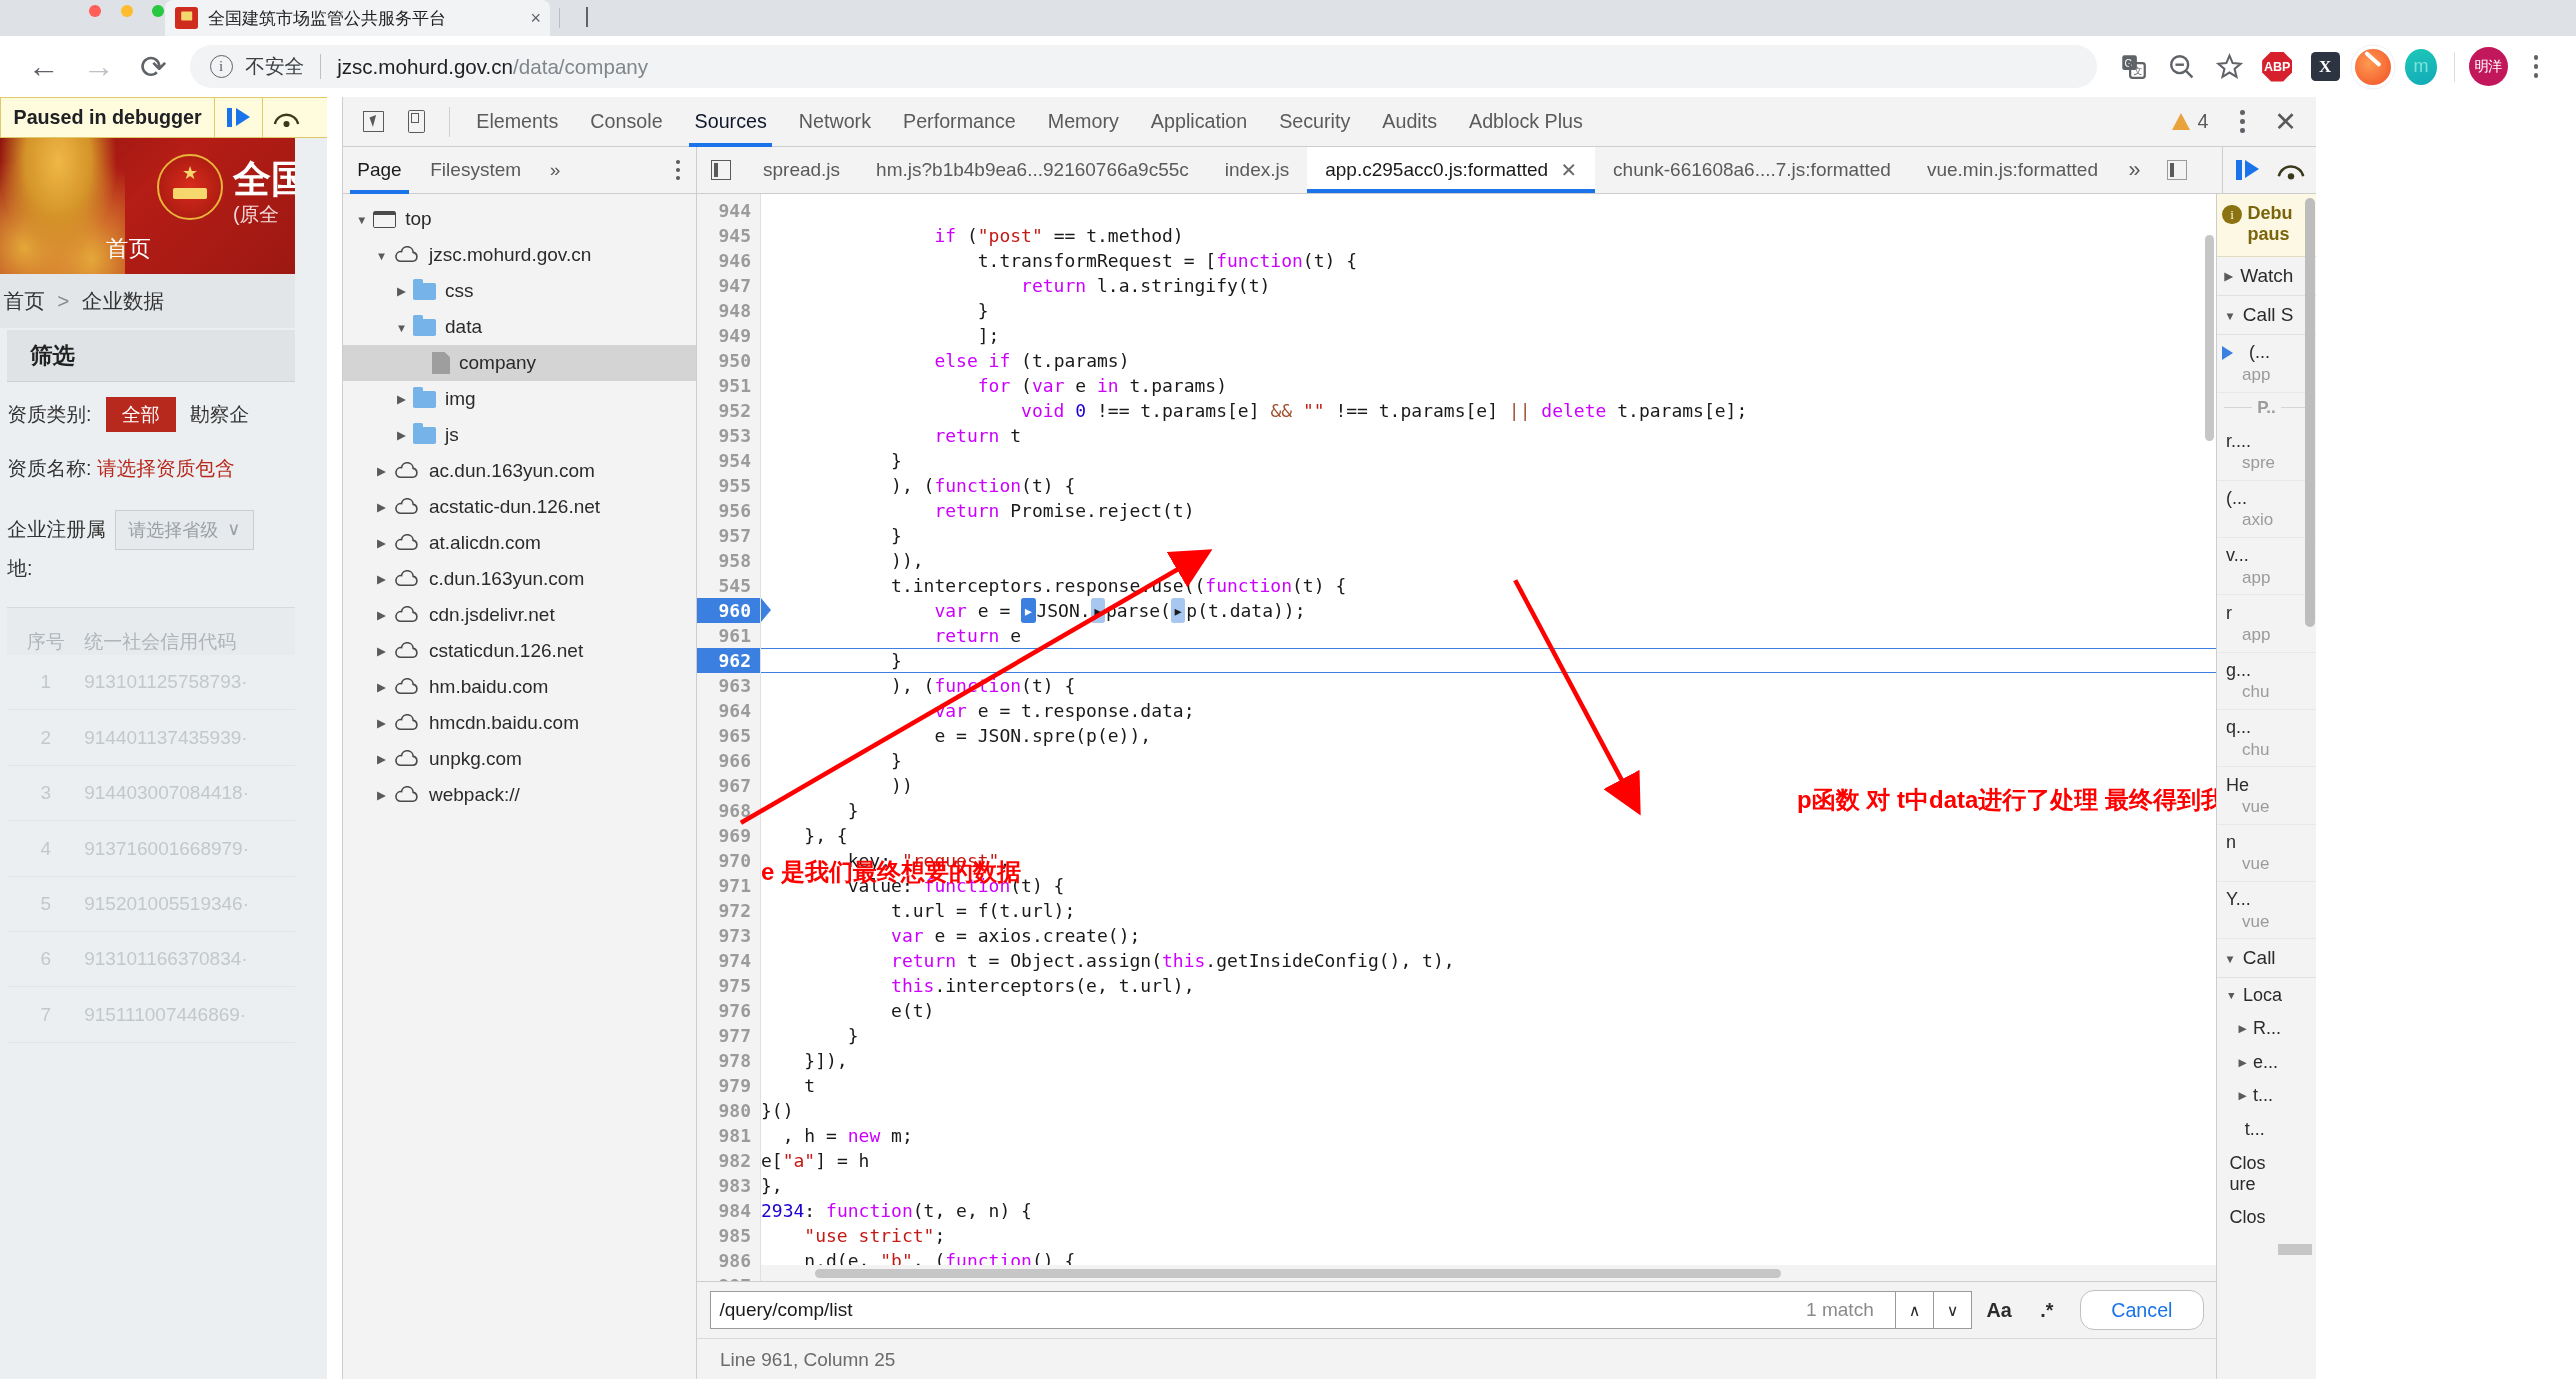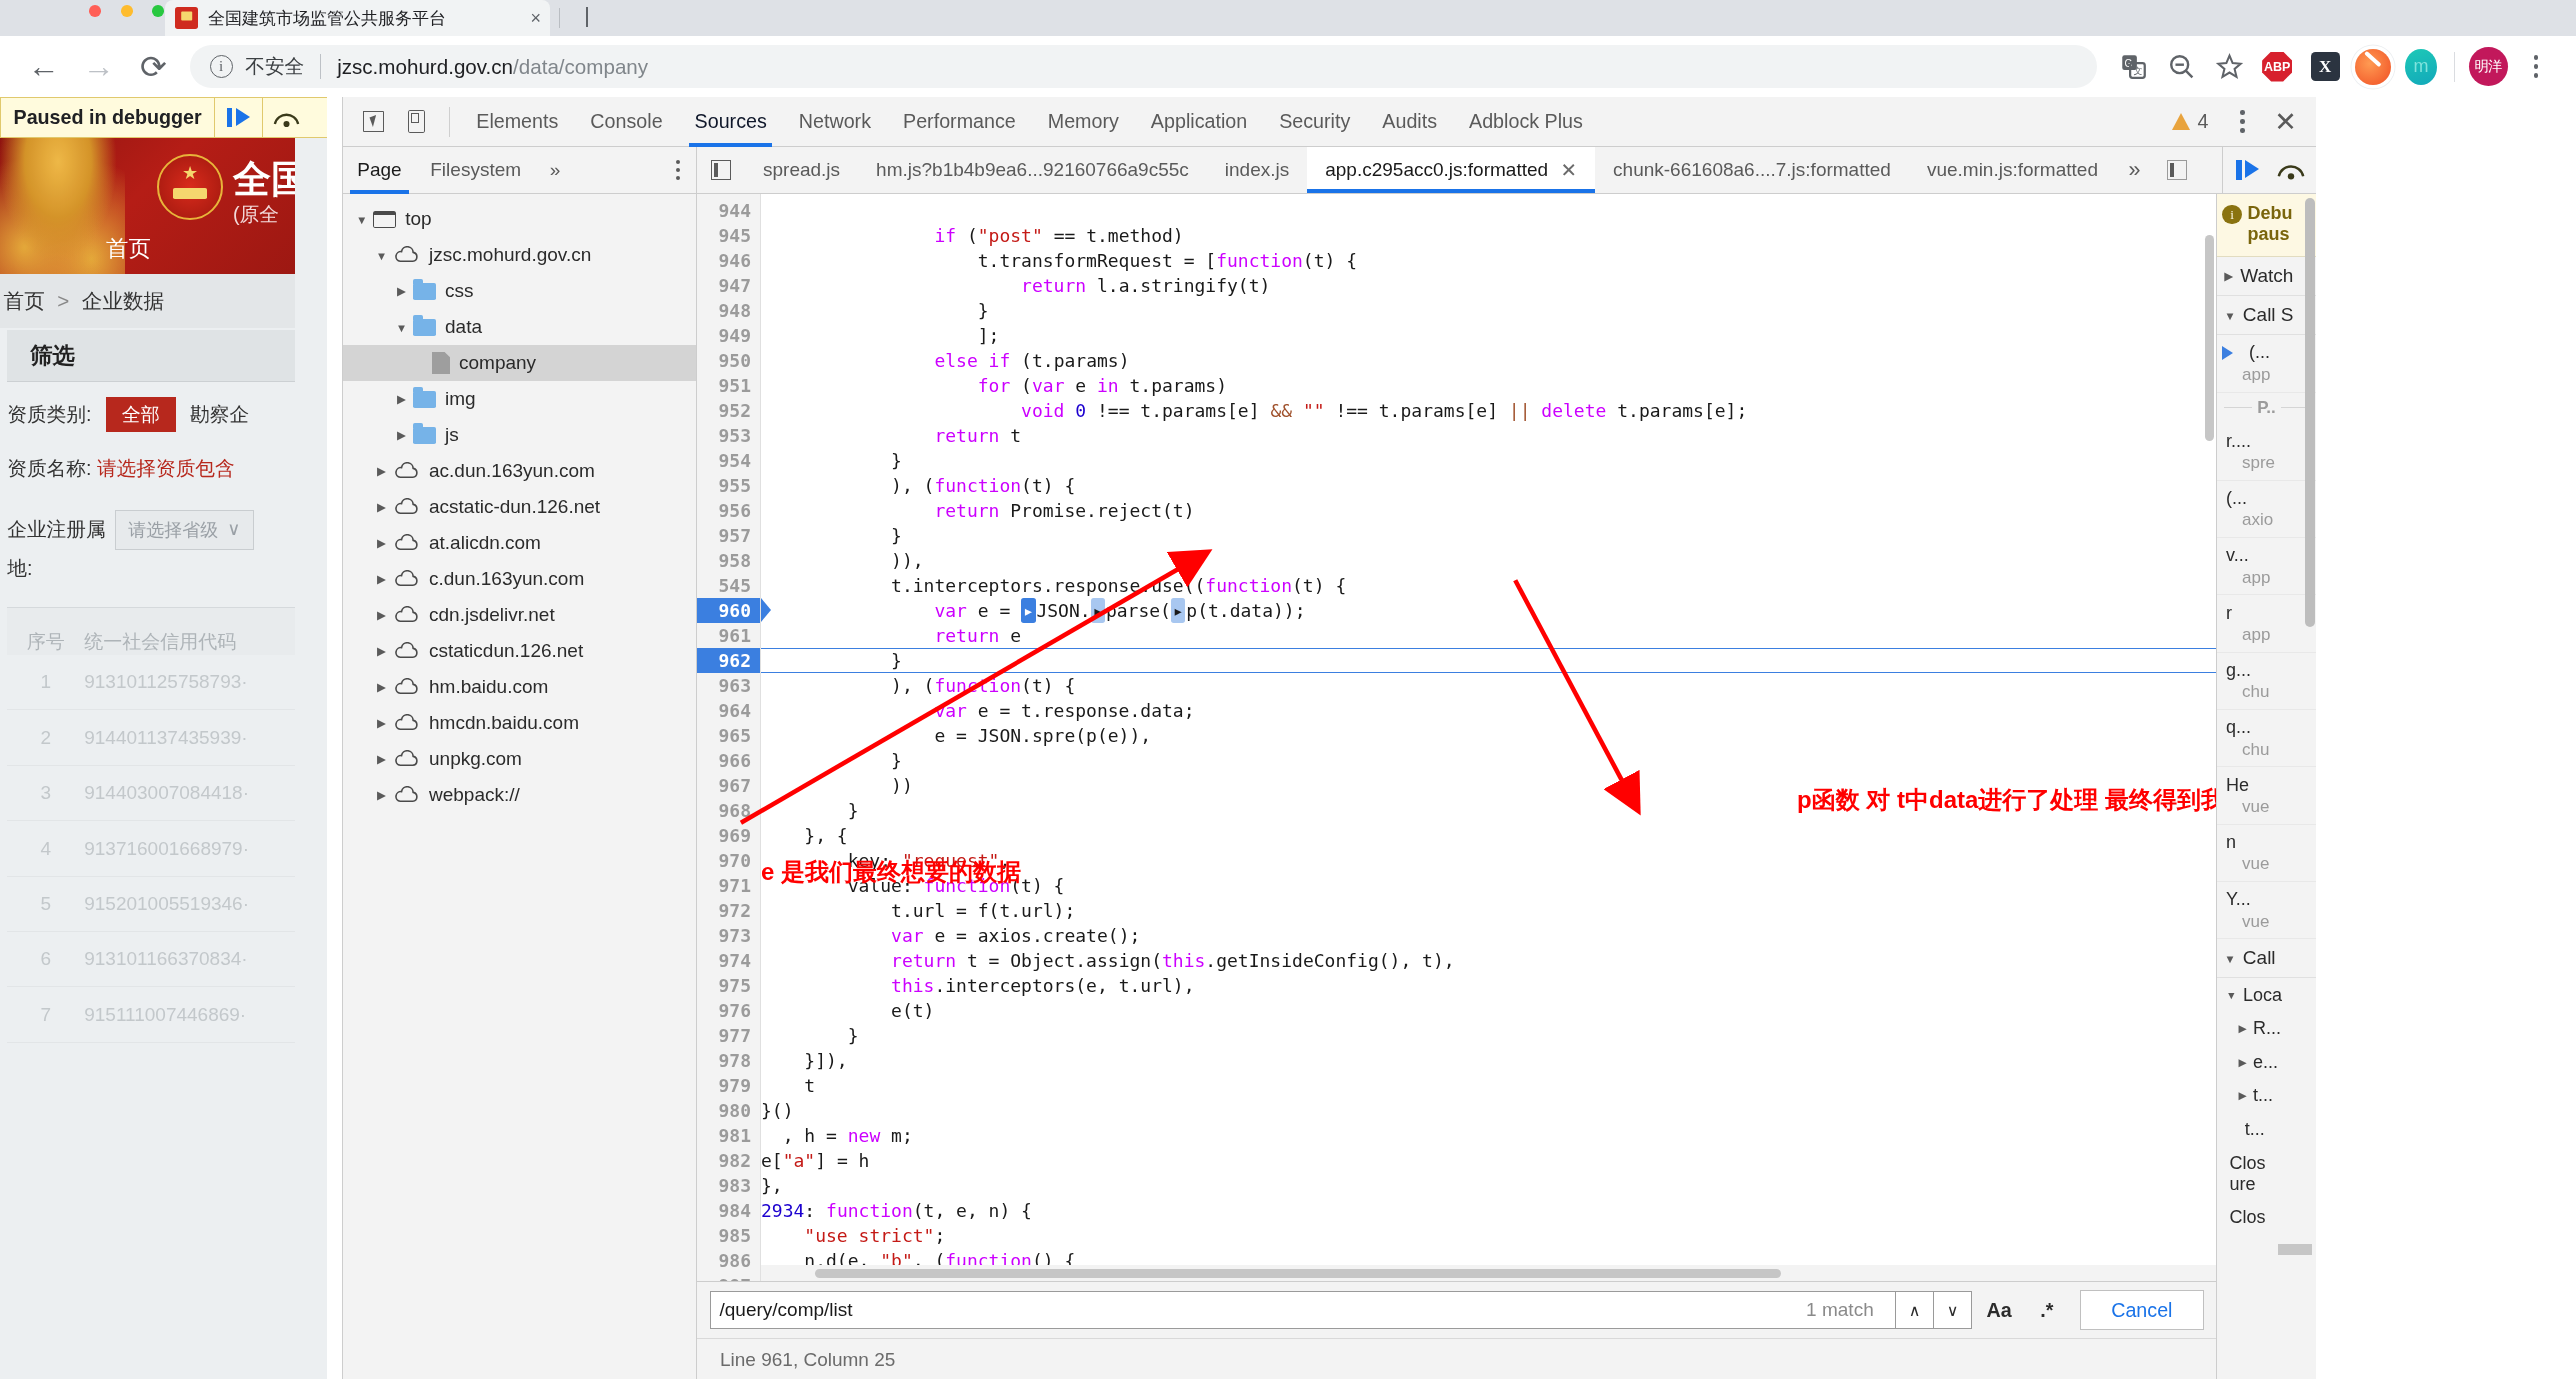--- a/index.html
+++ b/index.html
@@ -373,21 +373,21 @@
     padding: 0 9px; min-width:0;
   }
   #search-input-text { font-size:19px; color:#1a1a1a; font-family:"Liberation Sans",sans-serif; flex:1 1 auto;}
   #match-count { font-size:19px; color:#8a8a8a; padding-right:12.5px; white-space:nowrap;}
   .stepbtn {
     width: 38px; height: 38px; background:#fff; border:0.9px solid #9a9a9a; border-left:none;
     display:flex; align-items:center; justify-content:center; font-size:16px; color:#2b2b2b; flex:0 0 auto;
   }
   .srch-toggle { padding: 0 14.3px; font-size:19.7px; color:#2b2b2b; font-weight:bold; flex:0 0 auto;}
   #cancel-btn {
-    margin-left: 12.5px; padding: 7.2px 30px; background:#fff; border:0.9px solid #c0c0c0; border-radius:0;
+    margin-left: 12.5px; padding: 7.2px 30px; background:#fff; border:0.9px solid #c0c0c0; border-radius:14px;
     color:#1a73e8; font-size:19.7px; flex:0 0 auto;
   }
   #statusbar {
     height: 41px; background:#f3f3f3; display:flex; align-items:center; padding-left:23px; flex:0 0 auto;
   }
   #statusbar span { font-size: 19px; color:#6b6b6b; }
 
   
   #dbg-side {
     width: 100px; flex:0 0 auto; background:#f3f3f3; border-left:0.9px solid #cdcdcd;

